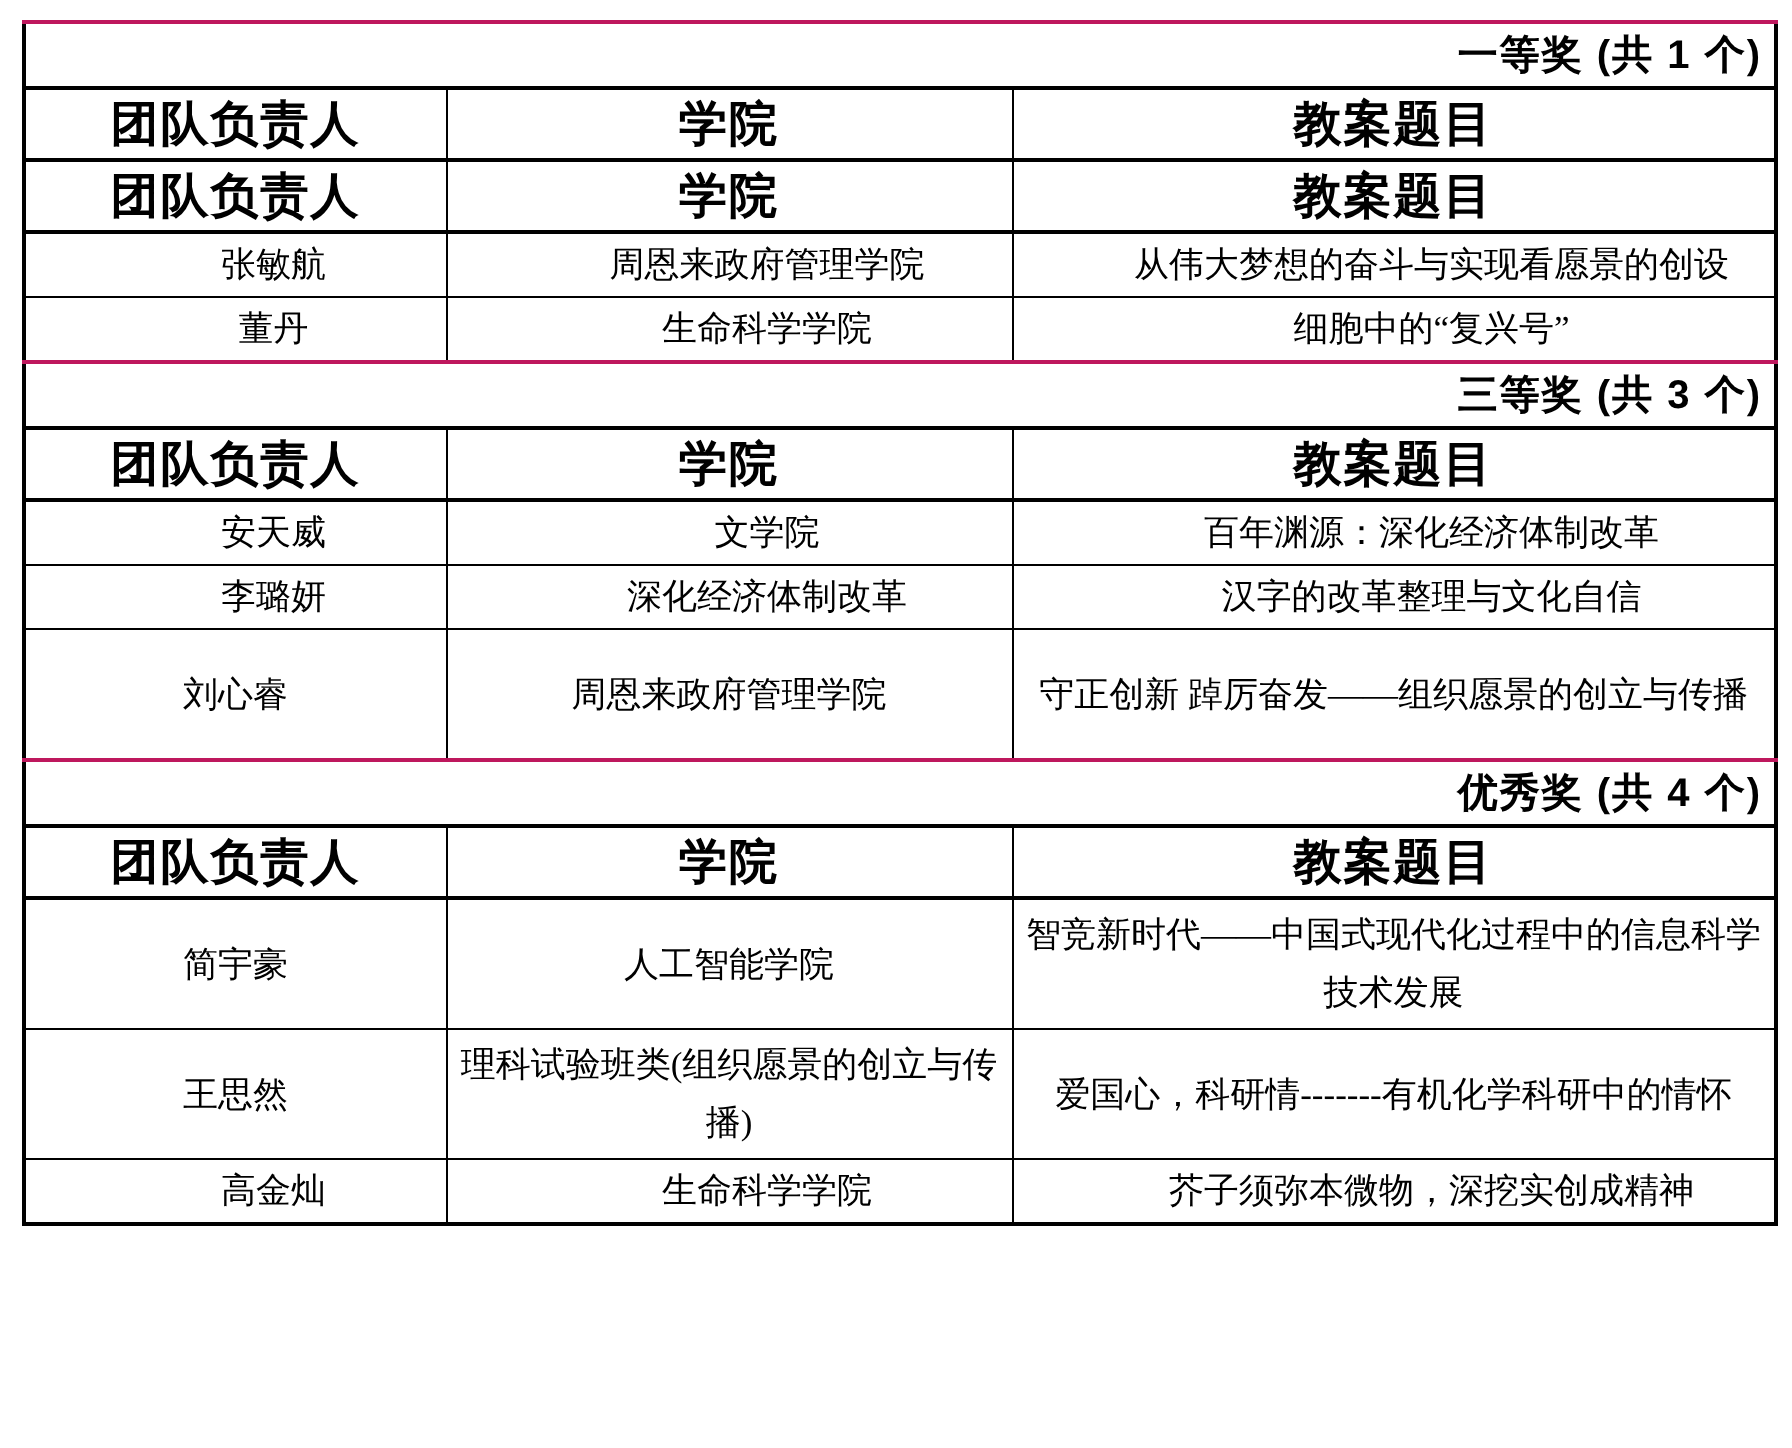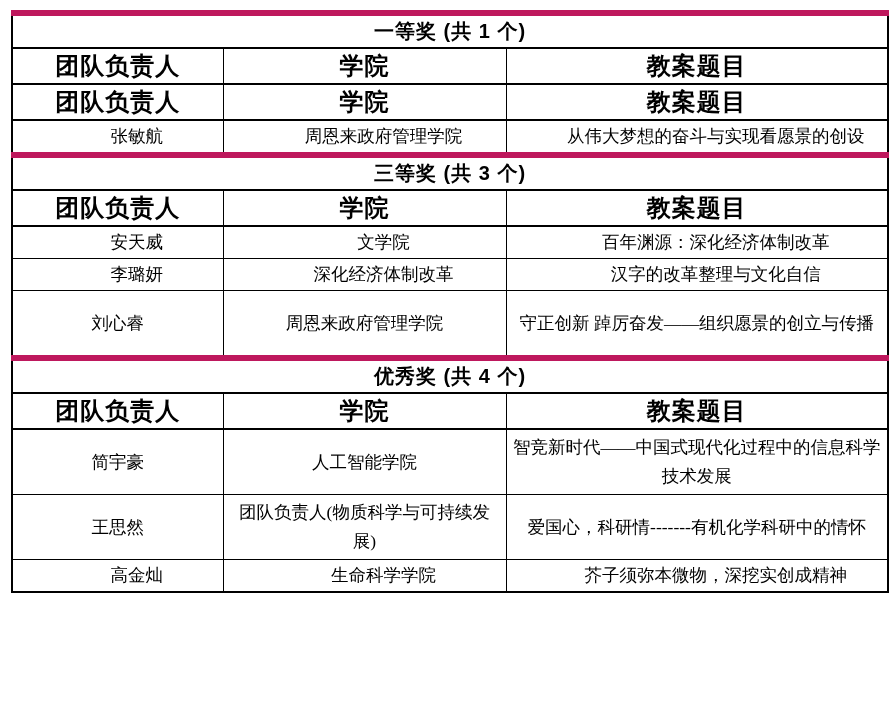--- a/index.html
+++ b/index.html
@@ -27,23 +27,24 @@
     text-align: center;
     vertical-align: middle;
     padding: 1px 6px;
     overflow: hidden;
   }
   tr.section-title-row td {
     font-family: "Liberation Sans", "DejaVu Sans", sans-serif;
     font-weight: bold;
     font-size: 20px;
     height: 29px;
-    border-top: 6px solid #be185d;
+    border-top: 2px solid #be185d;
     border-bottom: 2px solid #000;
     letter-spacing: 1px;
+    text-align: right;
   }
   tr.col-header-row th {
     font-family: "Liberation Sans", "DejaVu Sans", sans-serif;
     font-weight: bold;
     font-size: 24px;
     height: 28px;
     border-bottom: 2px solid #000;
     letter-spacing: 1px;
   }
   tr.data-row td {
@@ -78,20 +79,25 @@
       <tr class="col-header-row">
         <th>团队负责人</th>
         <th>学院</th>
         <th>教案题目</th>
       </tr>
       <tr class="data-row row-single">
         <td>张敏航</td>
         <td>周恩来政府管理学院</td>
         <td>从伟大梦想的奋斗与实现看愿景的创设</td>
       </tr>
+      <tr class="data-row row-single">
+        <td>董丹</td>
+        <td>生命科学学院</td>
+        <td>细胞中的“复兴号”</td>
+      </tr>
 
       <tr class="section-title-row">
         <td colspan="3">三等奖 (共 3 个)</td>
       </tr>
       <tr class="col-header-row">
         <th>团队负责人</th>
         <th>学院</th>
         <th>教案题目</th>
       </tr>
       <tr class="data-row row-single">
@@ -118,21 +124,21 @@
         <th>学院</th>
         <th>教案题目</th>
       </tr>
       <tr class="data-row row-double">
         <td>简宇豪</td>
         <td>人工智能学院</td>
         <td>智竞新时代——中国式现代化过程中的信息科学技术发展</td>
       </tr>
       <tr class="data-row row-double">
         <td>王思然</td>
-        <td>团队负责人(物质科学与可持续发展)</td>
+        <td>理科试验班类(组织愿景的创立与传播)</td>
         <td>爱国心，科研情-------有机化学科研中的情怀</td>
       </tr>
       <tr class="data-row row-single">
         <td>高金灿</td>
         <td>生命科学学院</td>
         <td>芥子须弥本微物，深挖实创成精神</td>
       </tr>
 
     </tbody>
   </table>

